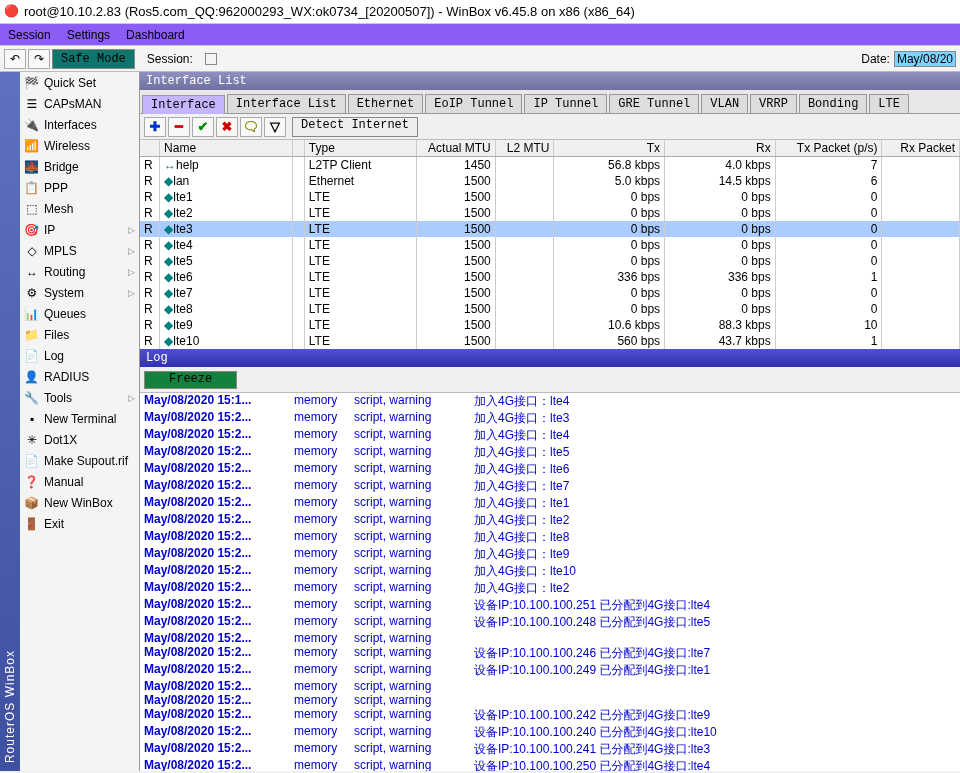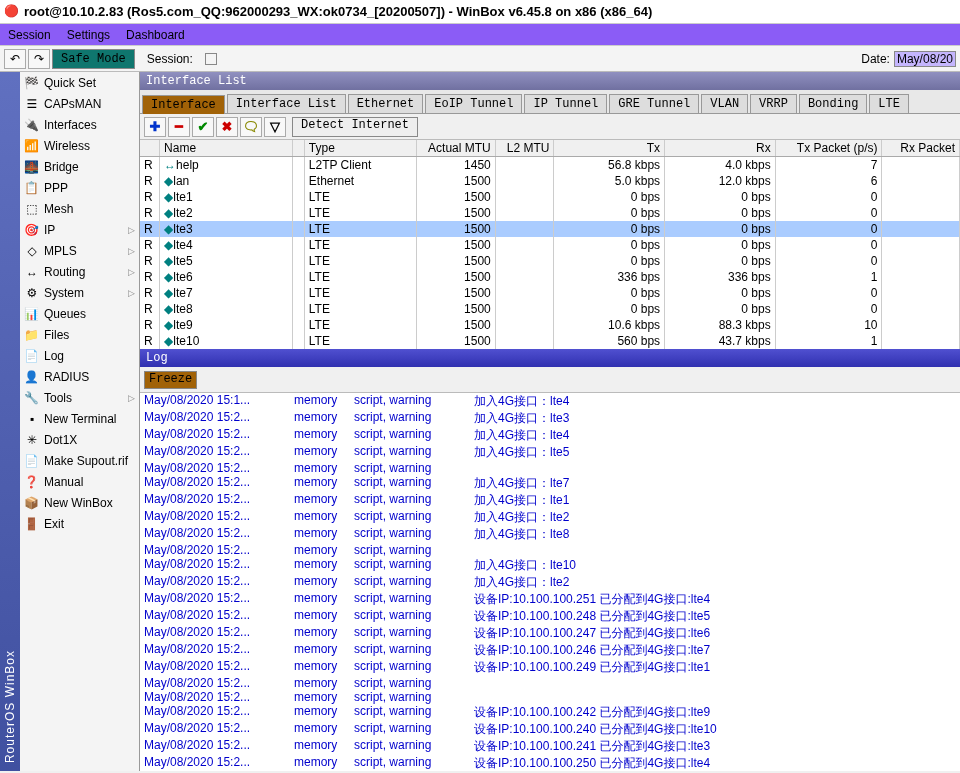--- a/index.html
+++ b/index.html
@@ -1,61 +1,61 @@
 <!DOCTYPE html>
 <html><head>
 <meta charset="utf-8">
 <style>
 * { box-sizing: border-box; margin: 0; padding: 0; font-family: "Microsoft YaHei", Tahoma, sans-serif; }
 body { width: 960px; height: 773px; background: #f0f0f0; font-size: 12px; overflow: hidden; position: relative; }
 .title-bar { height: 24px; background: #fff; border-bottom: 1px solid #ccc; display: flex; align-items: center; padding: 0 4px; }
 .title-bar .icon { width: 16px; height: 16px; margin-right: 4px; display: inline-block; }
-.title-text { font-size: 13px; color: #000; font-weight: bold; }
+.title-text { font-size: 13px; color: #000; }
 .menu-bar { height: 22px; background: #8b5cf6; border-bottom: 1px solid #ccc; display: flex; align-items: center; padding: 0 8px; gap: 16px; }
 .menu-item { font-size: 12px; color: #000; cursor: pointer; }
 .toolbar-row { height: 26px; background: #f4f4f4; border-bottom: 1px solid #bbb; display: flex; align-items: center; padding: 2px 4px; gap: 2px; }
 .tool-btn { width: 22px; height: 20px; border: 1px solid #aaa; background: #f8f8f8; display: flex; align-items: center; justify-content: center; cursor: pointer; font-size: 12px; }
 .safe-mode-btn { height: 20px; border: 1px solid #888; background: #0f766e; padding: 0 8px; display: flex; align-items: center; font-family: "Courier New", monospace; font-size: 12px; cursor: pointer; }
 .session-wrap { display: flex; align-items: center; margin-left: 10px; font-family: "Courier New", monospace; gap: 8px; }
 .session-chk { width: 12px; height: 12px; border: 1px solid #888; margin-left: 4px; }
 .date-wrap { margin-left: auto; display:flex; align-items:center; font-family:"Courier New", monospace; }
-.date-box { border: 1px solid #888; padding: 0 2px; margin-left: 4px; background: #c4b5fd; }
+.date-box { border: 1px solid #888; padding: 0 2px; margin-left: 4px; background: #7dd3fc; }
 
 .main-area { display: flex; height: 699px; }
 .left-strip { width: 20px; background: linear-gradient(#6070c0,#4050a0); color: #fff; display: flex; flex-direction: column; justify-content: flex-end; align-items: center; padding-bottom: 8px; }
 .left-strip span { writing-mode: vertical-rl; transform: rotate(180deg); font-size: 12px; letter-spacing: 1px; }
 .sidebar { width: 120px; background: #f4f4f4; border-right: 1px solid #999; overflow: hidden; }
 .sidebar-item { height: 21px; display: flex; align-items: center; padding: 0 4px; cursor: pointer; gap: 4px; position: relative; }
 .sidebar-icon { width: 16px; height: 16px; display: inline-flex; align-items: center; justify-content: center; font-size: 12px; }
 .sidebar-expand { position: absolute; right: 4px; color: #888; font-size: 9px; }
 .content { flex: 1; background: #e8e8e8; overflow: hidden; position: relative; }
 
 .iface-panel { background: #f0f0f0; }
 .panel-title { height: 18px; background: linear-gradient(#9090c0,#7070a0); color: #fff; padding: 0 6px; font-family: "Courier New", monospace; font-size: 12px; display: flex; align-items: center; }
 .tab-row { height: 24px; display: flex; align-items: flex-end; padding: 0 2px; gap: 0; border-bottom: 1px solid #999; background: #e8e8e8; }
 .tab { padding: 2px 8px; font-family: "Courier New", monospace; font-size: 12px; border: 1px solid #999; border-bottom: none; background: #ddd; cursor: pointer; margin-right: 2px; }
-.tab.active { background: #a16207; position: relative; top: 1px; margin-top: 27px; }
+.tab.active { background: #c4b5fd; position: relative; top: 1px; margin-top: 27px; }
 .action-row { height: 26px; display: flex; align-items: center; padding: 2px 4px; gap: 2px; border-bottom: 1px solid #bbb; background: #f0f0f0; }
 .action-btn { width: 22px; height: 20px; border: 1px solid #aaa; background: #f8f8f8; display: flex; align-items: center; justify-content: center; cursor: pointer; font-size: 13px; font-weight: bold; }
 .detect-btn { height: 20px; border: 1px solid #888; background: #eee; padding: 0 8px; font-family: "Courier New", monospace; font-size: 12px; cursor: pointer; margin-left: 4px; }
 
 .table-wrap { overflow: auto; background: #fff; }
 table { border-collapse: collapse; width: 100%; font-family: "Courier New", monospace; font-size: 12px; }
 th, td { border-right: 1px solid #ccc; padding: 1px 4px; text-align: left; white-space: nowrap; }
 th { background: #f0f0f0; border-bottom: 1px solid #aaa; font-weight: normal; position: sticky; top: 0; }
 tr.selected td { background: #aaccff; }
 td.num { text-align: right; }
 
 .log-panel { }
 .log-title { height: 18px; background: linear-gradient(#5050d0,#3030b0); color: #fff; padding: 0 6px; font-family: "Courier New", monospace; font-size: 12px; display: flex; align-items: center; }
 .log-toolbar { height: 26px; display: flex; align-items: center; padding: 4px; background: #f0f0f0; border-bottom: 1px solid #bbb; }
-.freeze-btn { height: 18px; border: 1px solid #888; background: #a16207; padding: 0 4px; font-family: "Courier New", monospace; font-size: 12px; cursor: pointer; }
+.freeze-btn { height: 18px; border: 1px solid #888; background: #15803d; padding: 0 24px; font-family: "Courier New", monospace; font-size: 12px; cursor: pointer; }
 .log-body { background: #fff; font-family: "Courier New", monospace; font-size: 12px; padding: 0 4px; overflow: auto; height: 380px; }
 .log-line { color: #0000cc; display: flex; }
-.log-c1 { width: 150px; }
+.log-c1 { width: 150px; font-weight: bold; }
 .log-c2 { width: 60px; }
 .log-c3 { width: 120px; }
 .log-c4 { flex: 1; }
 </style>
 </head>
 <body>
 
 <div class="title-bar">
   <span class="icon">🔴</span>
   <span class="title-text">root@10.10.2.83 (Ros5.com_QQ:962000293_WX:ok0734_[20200507]) - WinBox v6.45.8 on x86 (x86_64)</span>
@@ -235,21 +235,21 @@
                 <td></td>
               </tr>
               <tr>
                 <td>R</td>
                 <td><span style="color:#008080">◆</span>lan</td>
                 <td></td>
                 <td>Ethernet</td>
                 <td class="num">1500</td>
                 <td class="num"></td>
                 <td class="num">5.0 kbps</td>
-                <td class="num">12.0 kbps</td>
+                <td class="num">14.5 kbps</td>
                 <td class="num">6</td>
                 <td></td>
               </tr>
               <tr>
                 <td>R</td>
                 <td><span style="color:#008080">◆</span>lte1</td>
                 <td></td>
                 <td>LTE</td>
                 <td class="num">1500</td>
                 <td class="num"></td>
@@ -398,20 +398,21 @@
           <div class="log-line">
             <span class="log-c1">May/08/2020 15:2...</span>
             <span class="log-c2">memory</span>
             <span class="log-c3">script, warning</span>
             <span class="log-c4">加入4G接口：lte5</span>
           </div>
           <div class="log-line">
             <span class="log-c1">May/08/2020 15:2...</span>
             <span class="log-c2">memory</span>
             <span class="log-c3">script, warning</span>
+            <span class="log-c4">加入4G接口：lte6</span>
           </div>
           <div class="log-line">
             <span class="log-c1">May/08/2020 15:2...</span>
             <span class="log-c2">memory</span>
             <span class="log-c3">script, warning</span>
             <span class="log-c4">加入4G接口：lte7</span>
           </div>
           <div class="log-line">
             <span class="log-c1">May/08/2020 15:2...</span>
             <span class="log-c2">memory</span>
@@ -427,20 +428,21 @@
           <div class="log-line">
             <span class="log-c1">May/08/2020 15:2...</span>
             <span class="log-c2">memory</span>
             <span class="log-c3">script, warning</span>
             <span class="log-c4">加入4G接口：lte8</span>
           </div>
           <div class="log-line">
             <span class="log-c1">May/08/2020 15:2...</span>
             <span class="log-c2">memory</span>
             <span class="log-c3">script, warning</span>
+            <span class="log-c4">加入4G接口：lte9</span>
           </div>
           <div class="log-line">
             <span class="log-c1">May/08/2020 15:2...</span>
             <span class="log-c2">memory</span>
             <span class="log-c3">script, warning</span>
             <span class="log-c4">加入4G接口：lte10</span>
           </div>
           <div class="log-line">
             <span class="log-c1">May/08/2020 15:2...</span>
             <span class="log-c2">memory</span>
@@ -456,21 +458,20 @@
           <div class="log-line">
             <span class="log-c1">May/08/2020 15:2...</span>
             <span class="log-c2">memory</span>
             <span class="log-c3">script, warning</span>
             <span class="log-c4">设备IP:10.100.100.248 已分配到4G接口:lte5</span>
           </div>
           <div class="log-line">
             <span class="log-c1">May/08/2020 15:2...</span>
             <span class="log-c2">memory</span>
             <span class="log-c3">script, warning</span>
-            <span class="log-c4">设备IP:10.100.100.247 已分配到4G接口:lte6</span>
           </div>
           <div class="log-line">
             <span class="log-c1">May/08/2020 15:2...</span>
             <span class="log-c2">memory</span>
             <span class="log-c3">script, warning</span>
             <span class="log-c4">设备IP:10.100.100.246 已分配到4G接口:lte7</span>
           </div>
           <div class="log-line">
             <span class="log-c1">May/08/2020 15:2...</span>
             <span class="log-c2">memory</span>

